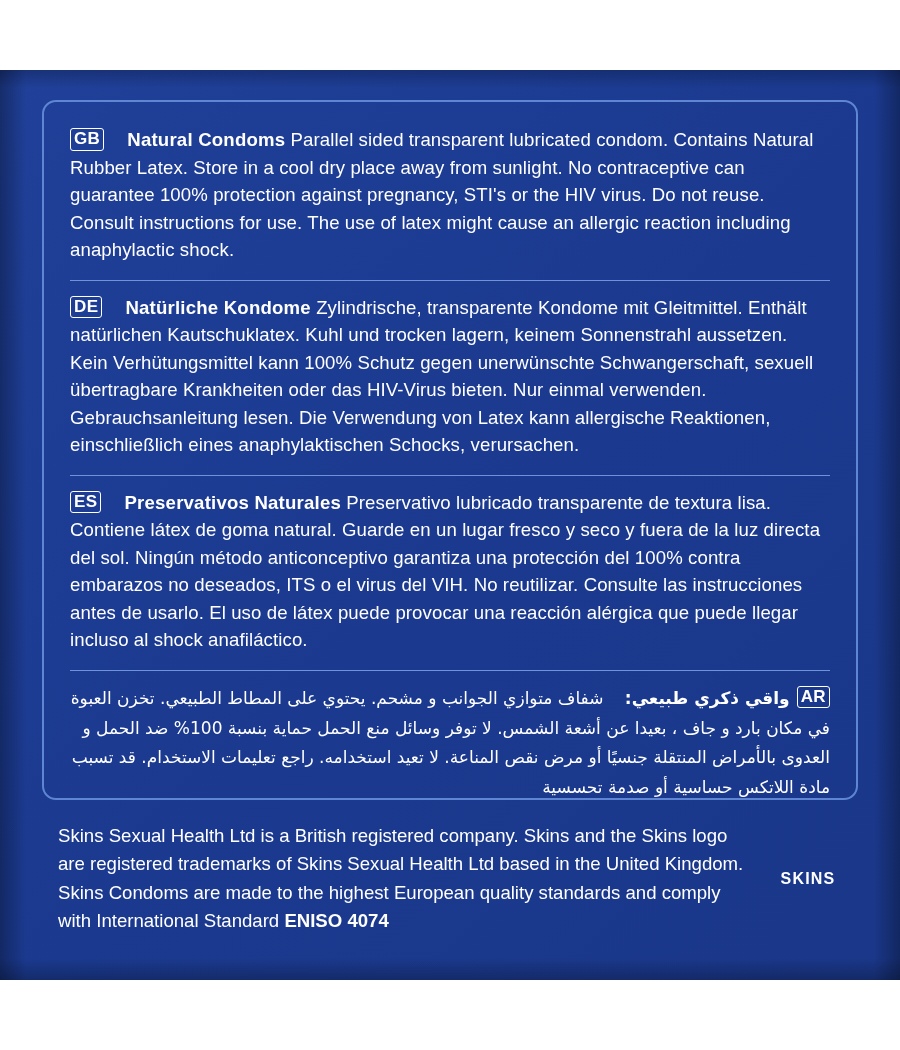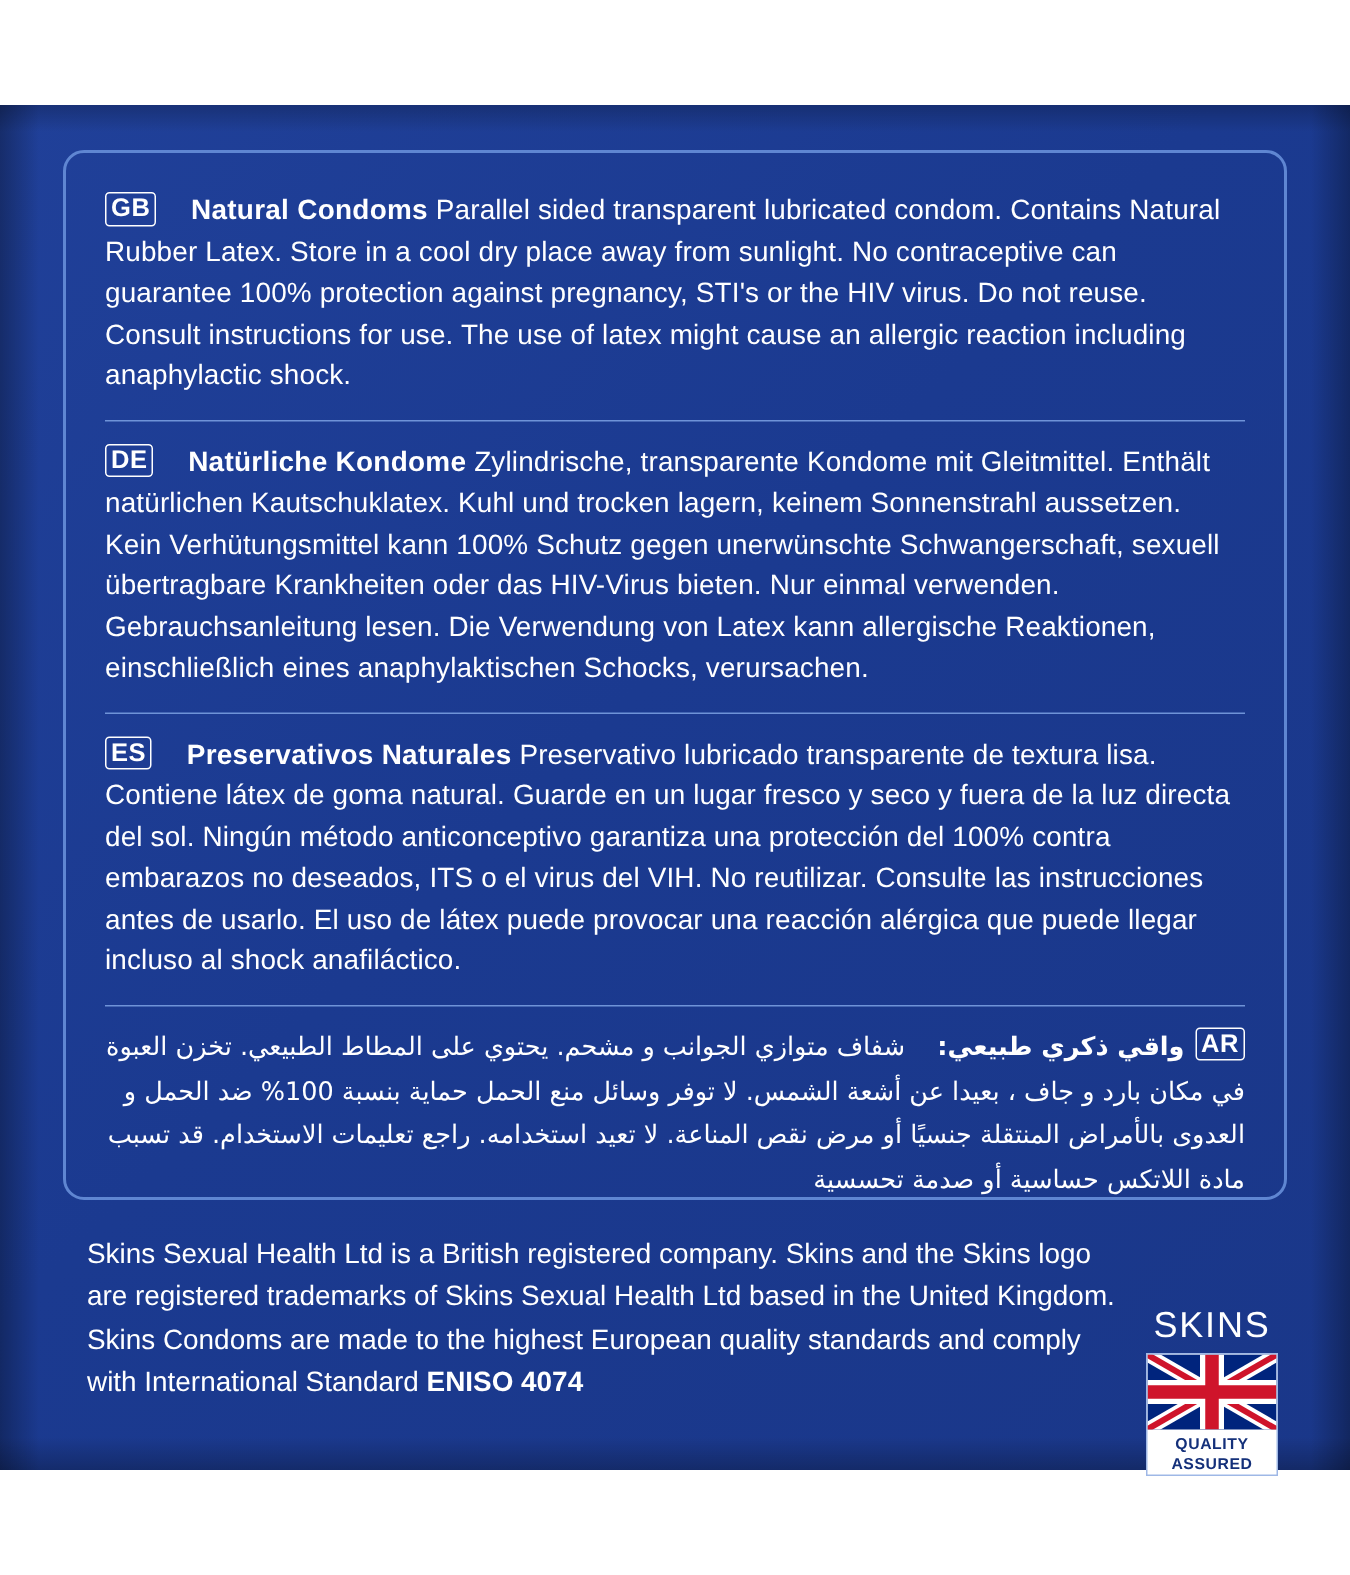--- a/index.html
+++ b/index.html
@@ -135,24 +135,24 @@
 
   .brand-block {
     position: absolute;
     right: 6px;
     top: 48px;
     width: 88px;
     text-align: center;
   }
   .brand-name {
     color: #ffffff;
-    font-size: 24px;
-    font-weight: normal;
+    font-size: 16px;
+    font-weight: bold;
     letter-spacing: 1.2px;
-    margin-bottom: 4px;
+    margin-bottom: 22px;
   }
   .flag-box {
     width: 88px;
     height: 82px;
     border: 1.5px solid #9fb8e6;
     box-sizing: border-box;
     background: #ffffff;
     position: relative;
     overflow: hidden;
   }
@@ -252,31 +252,15 @@
 
   </div>
 
   <div class="footer">
     <div class="footer-text">
       <span>Skins Sexual Health Ltd is a British registered company. Skins and the Skins logo are registered trademarks of Skins Sexual Health Ltd based in the United Kingdom. Skins Condoms are made to the highest European quality standards and comply with International Standard </span><span class="std">ENISO 4074</span>
     </div>
 
     <div class="brand-block">
       <div class="brand-name">SKINS</div>
-      <div class="flag-box">
-        <div class="flag">
-          <div class="diag a"></div>
-          <div class="diag b"></div>
-          <div class="diag-r a"></div>
-          <div class="diag-r b"></div>
-          <div class="cross-w-h"></div>
-          <div class="cross-w-v"></div>
-          <div class="cross-r-h"></div>
-          <div class="cross-r-v"></div>
-        </div>
-        <div class="flag-caption">
-          <div>QUALITY</div>
-          <div>ASSURED</div>
-        </div>
-      </div>
     </div>
   </div>
 </div>
 
 </body></html>

